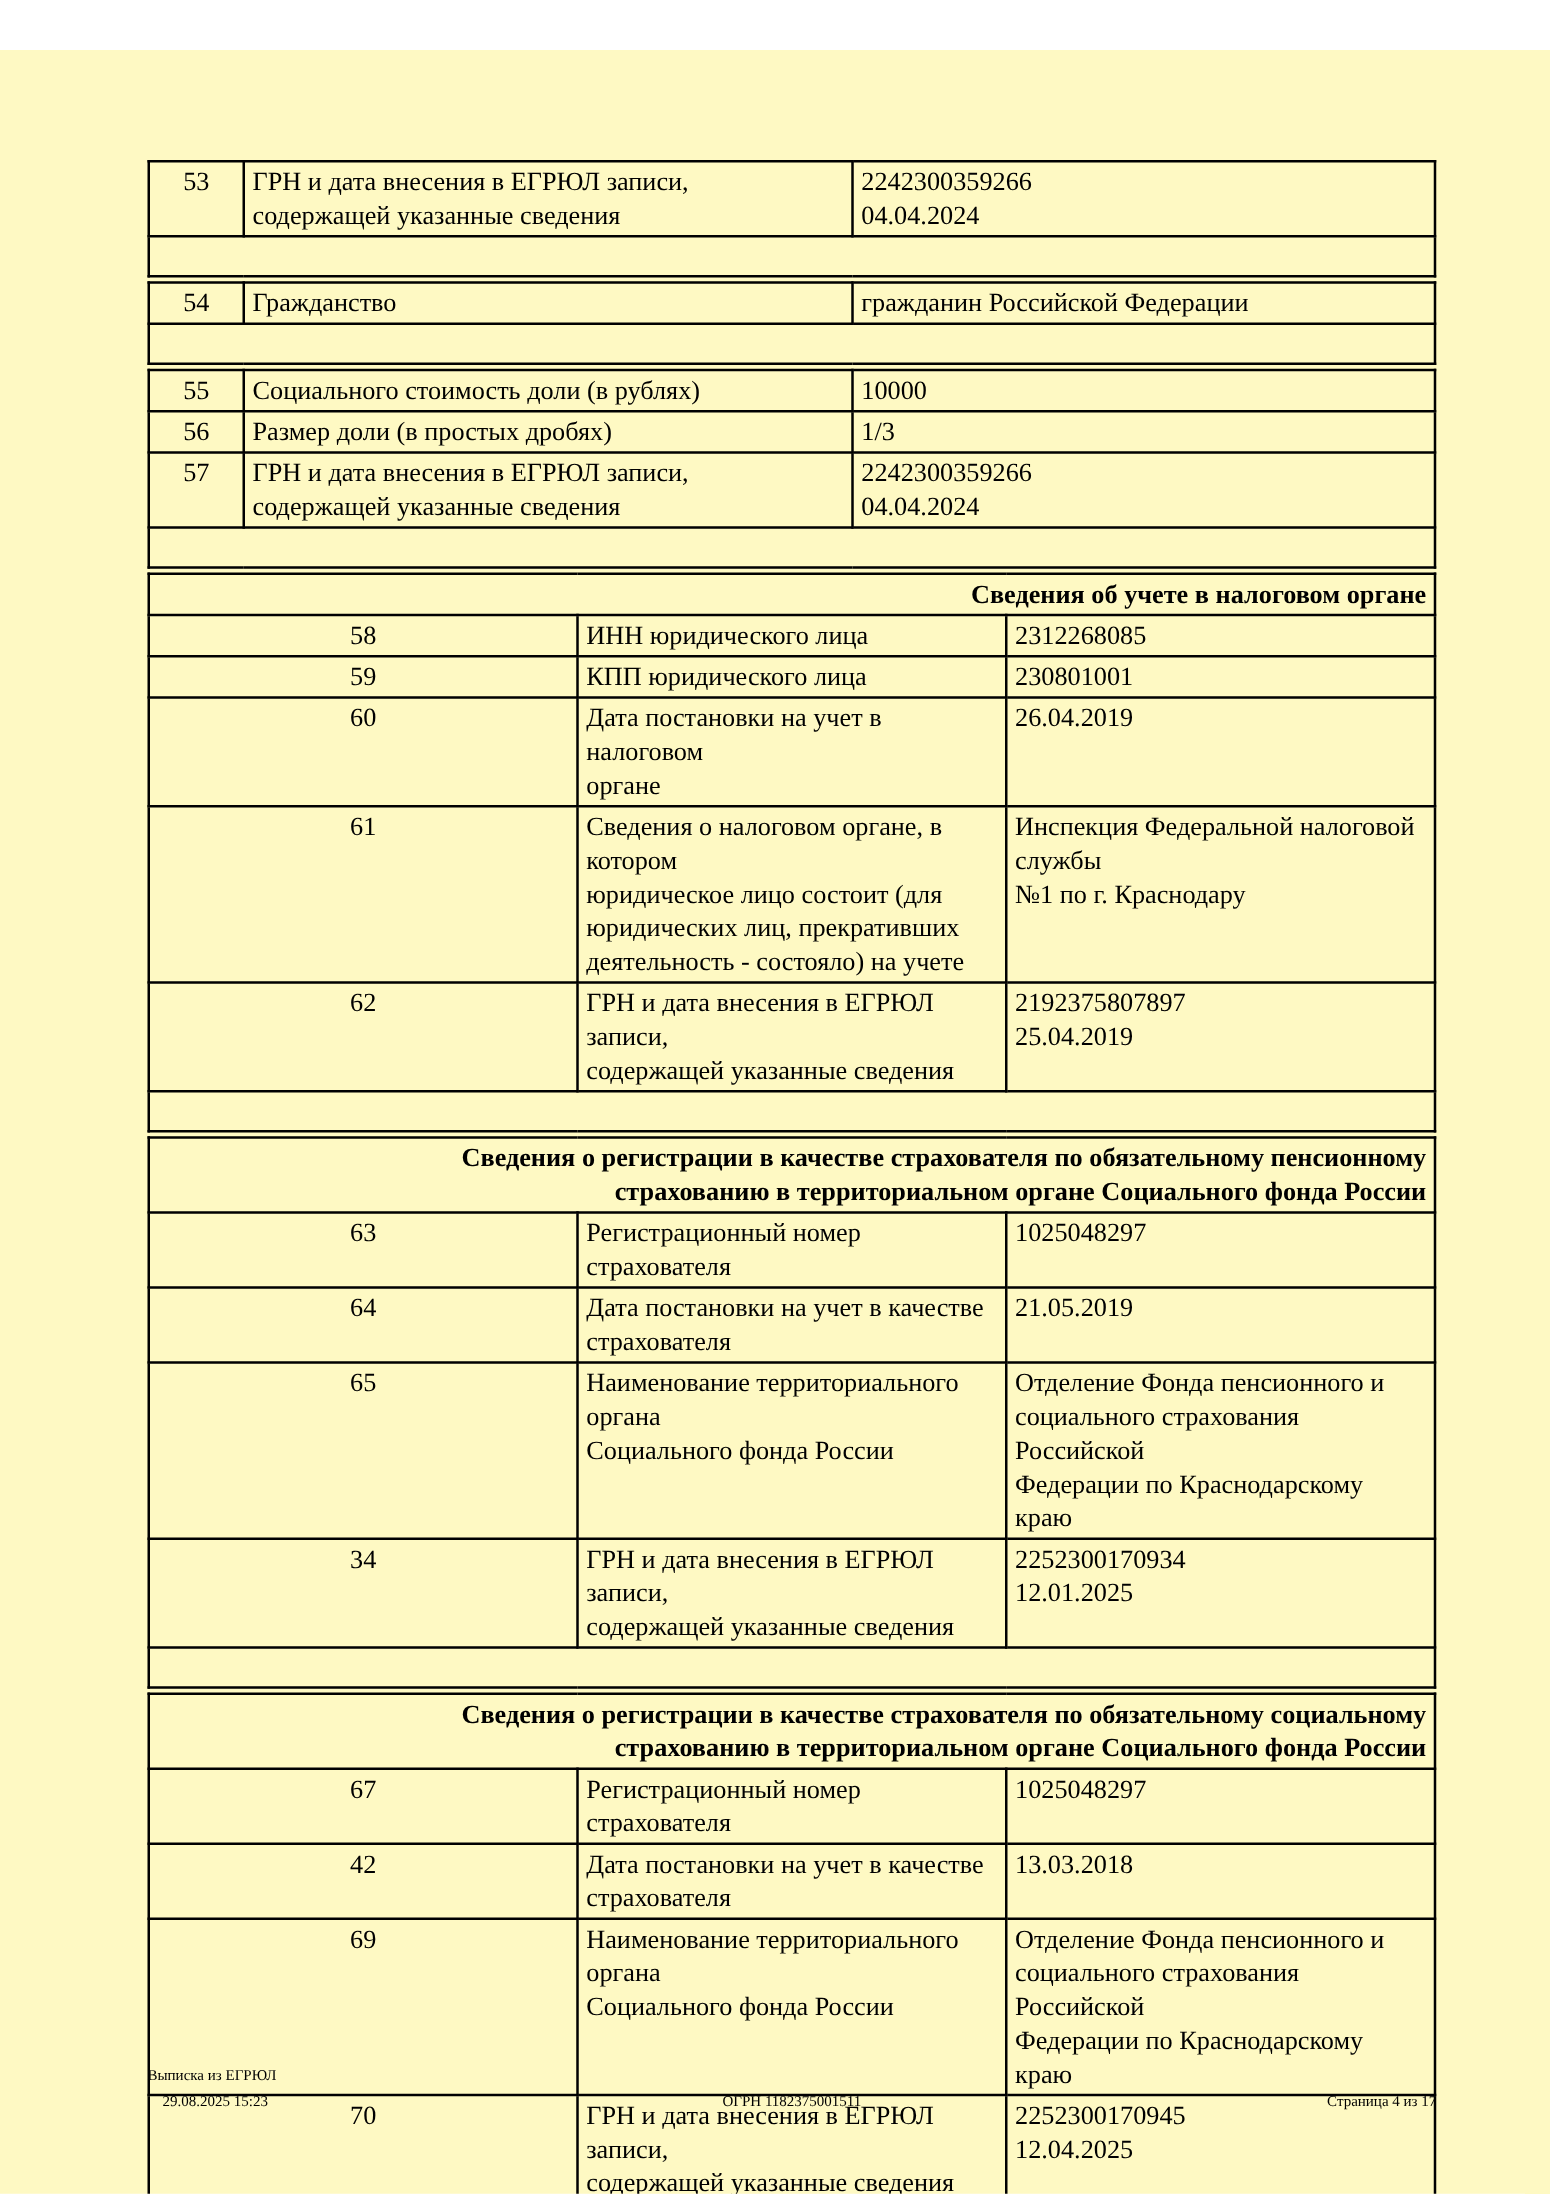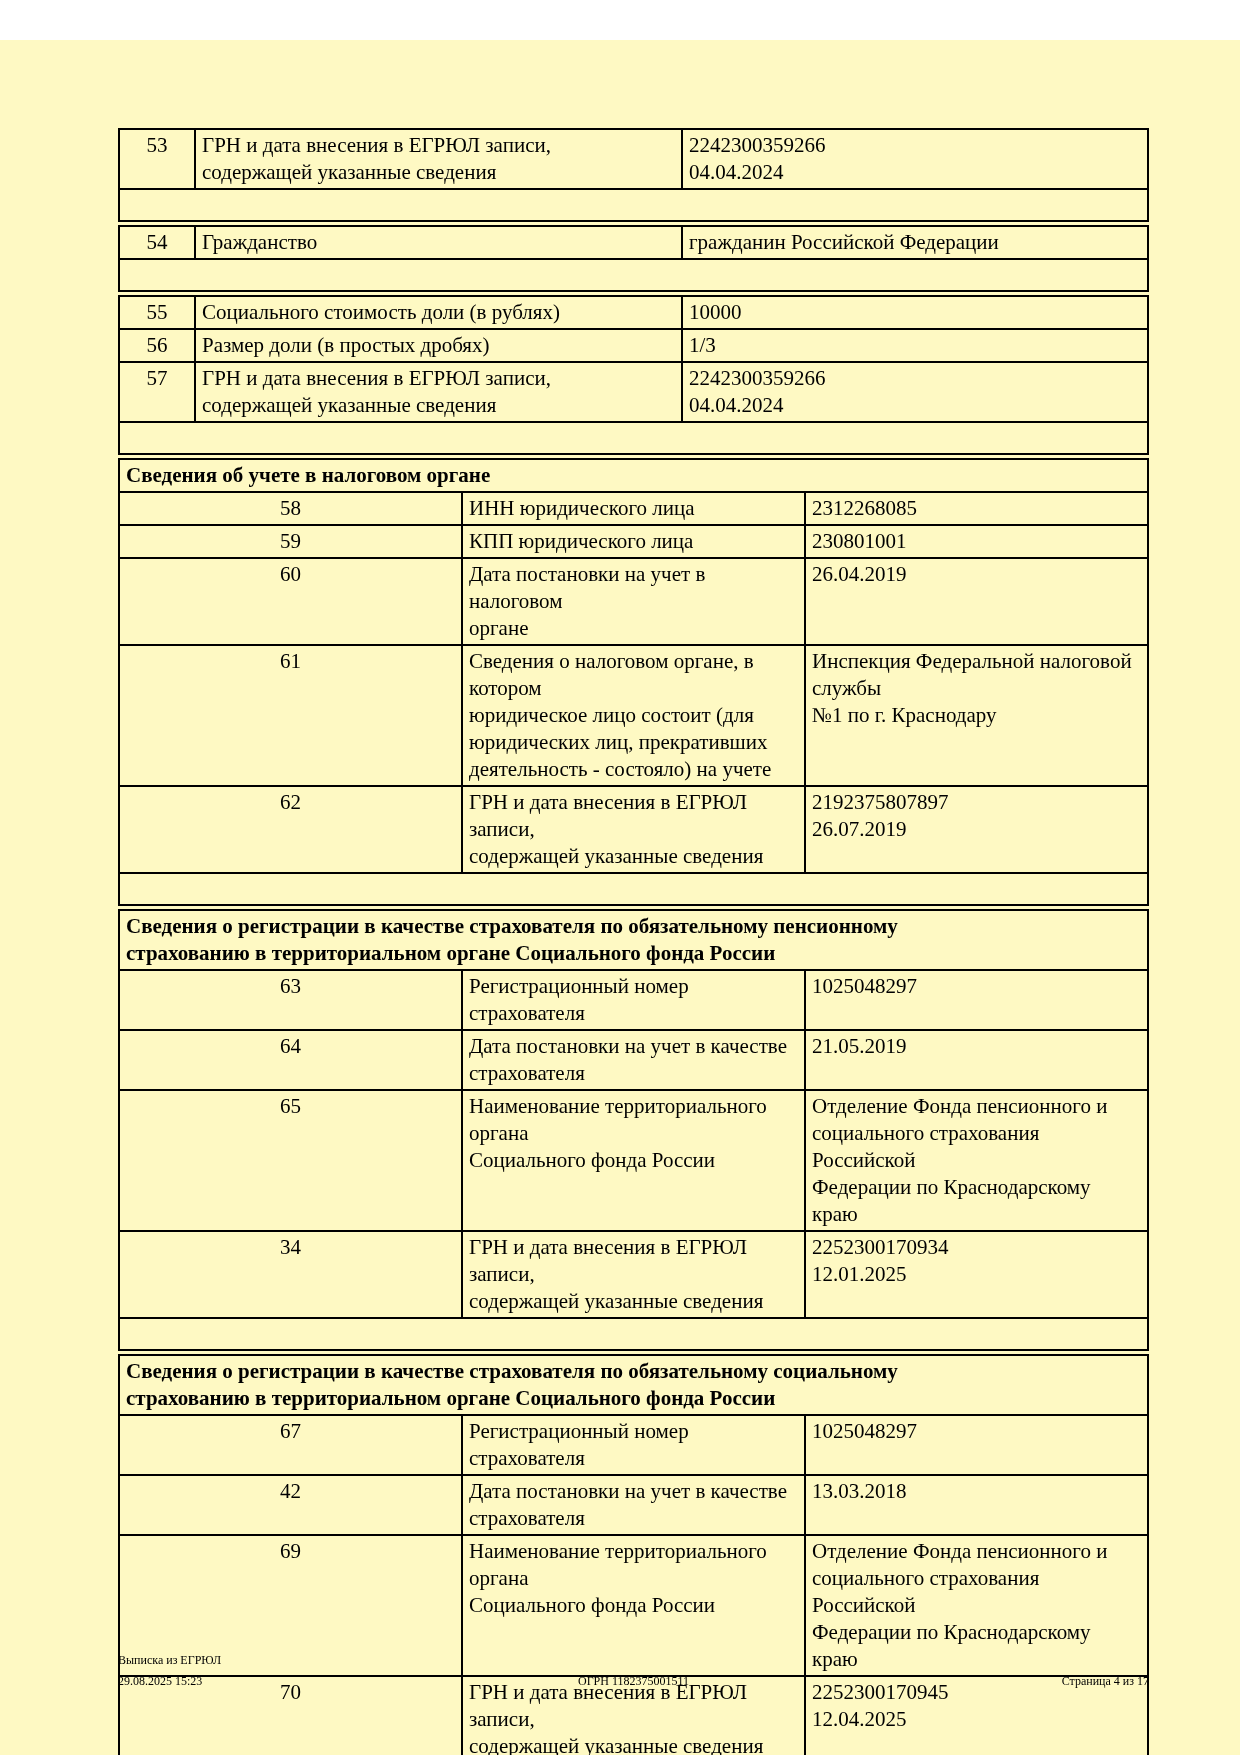--- a/index.html
+++ b/index.html
@@ -46,21 +46,21 @@
   td.num {
     width: 62px;
     text-align: center;
     padding: 2px 2px;
   }
   td.lbl {
     width: 473px;
   }
   td.val {}
   td.hdr {
-    text-align: left;
+    text-align: right;
     font-weight: bold;
   }
   tr.spacer td {
     height: 30px;
     padding: 0;
     font-size: 1px;
     line-height: 1px;
   }
   #footer {
     position: absolute;
@@ -68,21 +68,21 @@
     top: 1610px;
     width: 1031px;
     font-size: 12px;
     line-height: 21px;
   }
   #footer .line2 {
     display: grid;
     grid-template-columns: 1fr auto 1fr;
     align-items: baseline;
   }
-  #footer .line2 .fr-left  { justify-self: start; }
+  #footer .line2 .fr-left  { justify-self: start; padding-left: 12px; }
   #footer .line2 .fr-center{ justify-self: center; }
   #footer .line2 .fr-right { justify-self: end; }
 </style>
 </head>
 <body>
 
 <div id="page">
 
   <div id="blocks">
       <table class="block">
@@ -163,21 +163,21 @@
 юридических лиц, прекративших
 деятельность - состояло) на учете</td>
             <td class="val">Инспекция Федеральной налоговой службы
 №1 по г. Краснодару</td>
           </tr>
           <tr>
             <td class="num">62</td>
             <td class="lbl">ГРН и дата внесения в ЕГРЮЛ записи,
 содержащей указанные сведения</td>
             <td class="val">2192375807897
-26.07.2019</td>
+25.04.2019</td>
           </tr>
           <tr class="spacer">
             <td colspan="3"></td>
           </tr>
         </tbody>
       </table>
       <table class="block">
         <tbody>
           <tr>
             <td colspan="3" class="hdr bold">Сведения о регистрации в качестве страхователя по обязательному пенсионному

